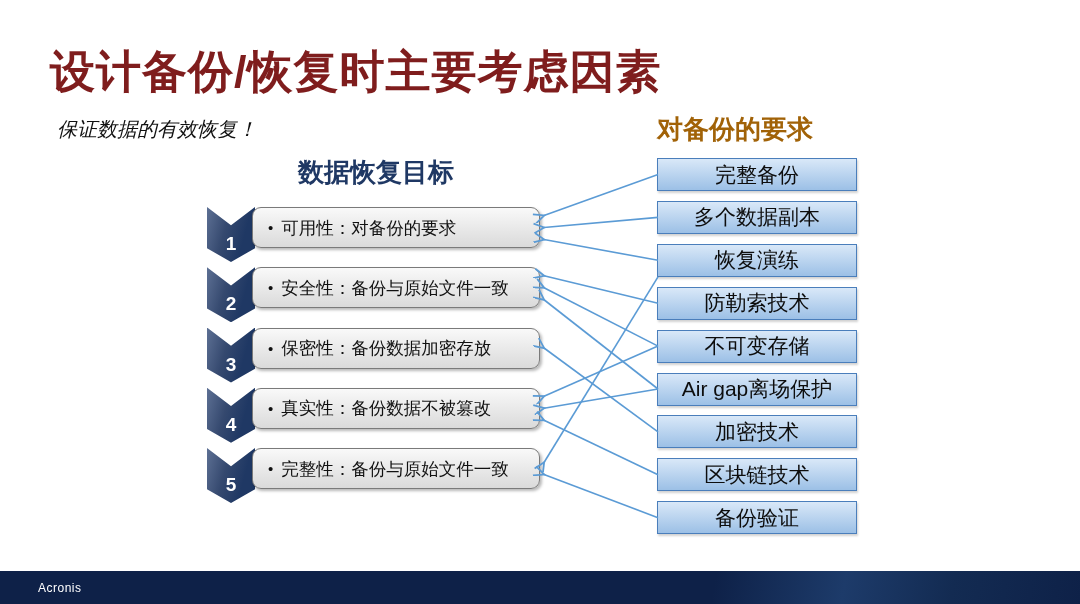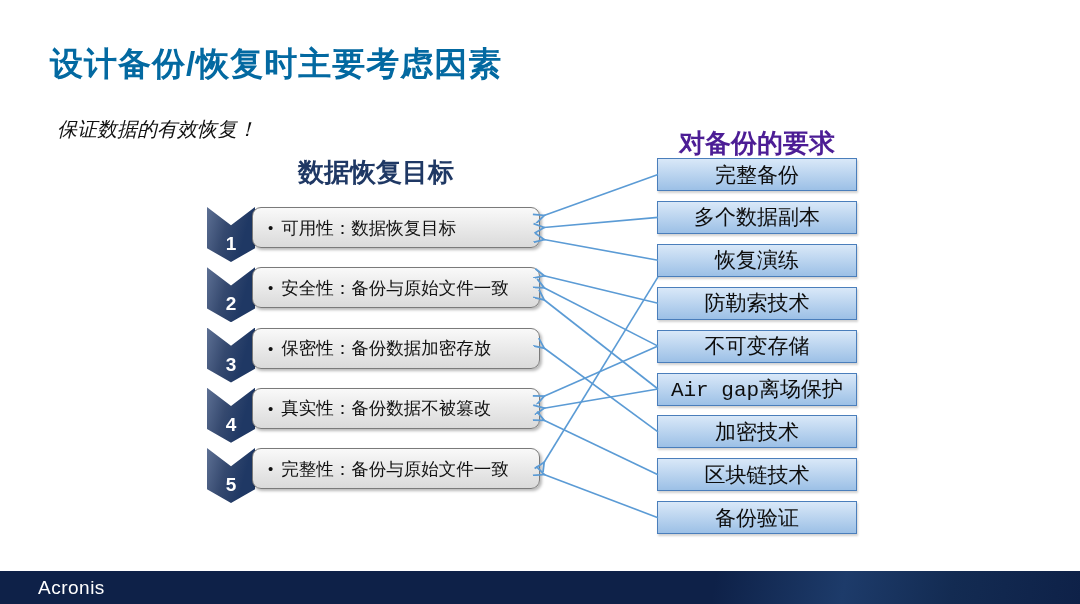--- a/index.html
+++ b/index.html
@@ -1,33 +1,33 @@
 <!DOCTYPE html>
 <html><head>
 <meta charset="utf-8">
 <style>
   html,body{margin:0;padding:0;background:#fff;}
   .slide{
     position:relative;width:1080px;height:604px;background:#ffffff;overflow:hidden;
     font-family:"Liberation Sans","DejaVu Sans",sans-serif;
   }
   .title{
-    position:absolute;left:50px;top:42px;font-size:33px;font-weight:bold;
-    color:#0369a1;letter-spacing:1px;
+    position:absolute;left:50px;top:42px;font-size:45px;font-weight:bold;
+    color:#7f1d1d;letter-spacing:1px;
   }
   .subtitle{
     position:absolute;left:57px;top:116px;font-size:20px;color:#111;font-style:italic;
   }
   .heading-left{
     position:absolute;left:240px;top:155px;width:272px;text-align:center;
     font-size:26px;font-weight:bold;color:#1f3864;
   }
   .heading-right{
-    position:absolute;left:657px;top:112px;width:200px;text-align:center;
-    font-size:26px;font-weight:bold;color:#4c1d95;margin-top:14px;
+    position:absolute;left:657px;top:112px;width:200px;text-align:left;
+    font-size:26px;font-weight:bold;color:#a16207;
   }
   
   .goal-row{position:absolute;left:0;top:0;}
   .chevron{
     position:absolute;left:207px;width:48px;height:55px;
     background:linear-gradient(105deg,#5d7094 0%,#35496f 38%,#1f3864 72%);
     clip-path:polygon(0 0,50% 33%,100% 0,100% 75%,50% 100%,0 75%);
     display:flex;justify-content:center;align-items:flex-end;
   }
   .chevron-num{
@@ -54,40 +54,40 @@
   }
   
   .arrows{position:absolute;left:0;top:0;width:1080px;height:604px;pointer-events:none;}
   
   .footer{
     position:absolute;left:0;top:571px;width:1080px;height:33px;
     background:linear-gradient(100deg,#0e2148 0%,#0e2148 66%,#1d3b6a 78%,#132b52 88%,#0e2148 100%);
     display:flex;align-items:center;
   }
   .footer-logo{
-    color:#ffffff;font-size:19px;margin-left:38px;letter-spacing:0.5px;
+    color:#ffffff;font-size:12px;margin-left:38px;letter-spacing:0.5px;
   }
 </style>
 </head>
 <body>
 
 <div class="slide">
   <div class="title">设计备份/恢复时主要考虑因素</div>
   <div class="subtitle">保证数据的有效恢复！</div>
   <div class="heading-left">数据恢复目标</div>
   <div class="heading-right">对备份的要求</div>
 
   <div id="goals-layer">
   <div class="goal-row">
     <div class="chevron" style="top: 207px;">
       <span class="chevron-num">1</span>
     </div>
     <div class="goal-box" style="top: 207px;">
       <span class="bullet">•</span>
-      <span>可用性：数据恢复目标</span>
+      <span>可用性：对备份的要求</span>
     </div>
   </div>
 
   <div class="goal-row">
     <div class="chevron" style="top: 267.25px;">
       <span class="chevron-num">2</span>
     </div>
     <div class="goal-box" style="top: 267.25px;">
       <span class="bullet">•</span>
       <span>安全性：备份与原始文件一致</span>
@@ -138,21 +138,21 @@
   </div>
 
   <div class="req-box" style="top: 286.7px;">
     <span>防勒索技术</span>
   </div>
 
   <div class="req-box" style="top: 329.6px;">
     <span>不可变存储</span>
   </div>
 
-  <div class="req-box" style="top: 372.5px; font-family: Liberation Mono, monospace;">
+  <div class="req-box" style="top: 372.5px;">
     <span>Air gap离场保护</span>
   </div>
 
   <div class="req-box" style="top: 415.4px;">
     <span>加密技术</span>
   </div>
 
   <div class="req-box" style="top: 458.3px;">
     <span>区块链技术</span>
   </div>

